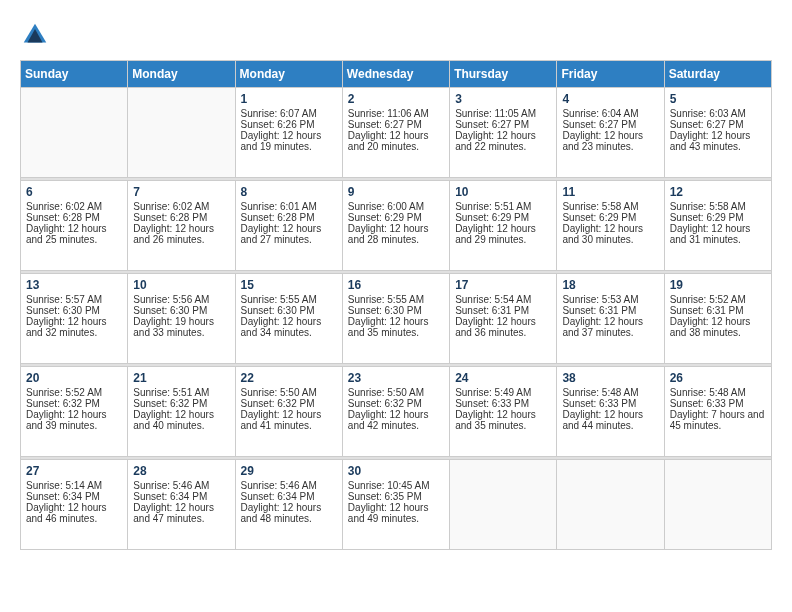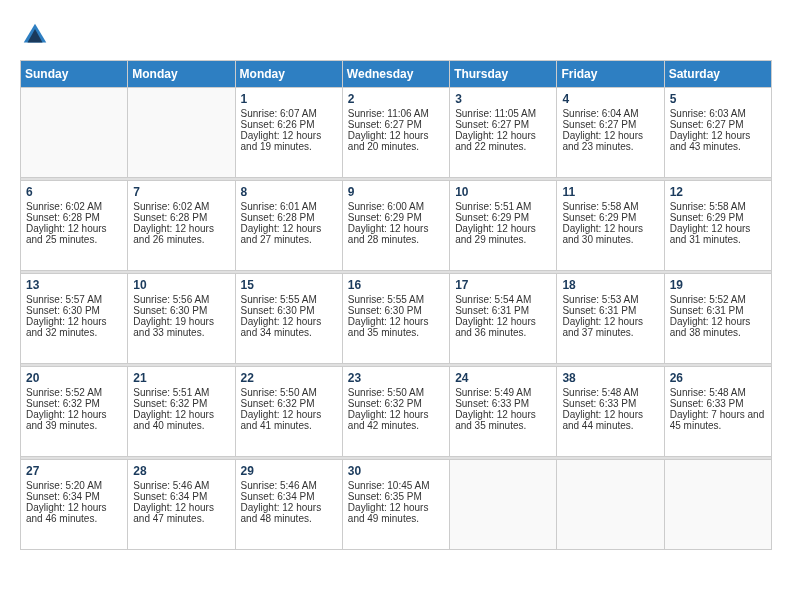--- a/index.html
+++ b/index.html
@@ -277,21 +277,21 @@
           <div>Sunset: 6:33 PM</div>
           <div>Daylight: 7 hours and 45 minutes.</div>
         </td>
       </tr>
       <tr>
         <td colspan="7" style="height: 3px; background-color: rgb(224, 224, 224); padding: 0px; border: 1px solid rgb(204, 204, 204);"></td>
       </tr>
       <tr>
         <td>
           <span class="day-num">27</span>
-          <div>Sunrise: 5:20 AM</div>
+          <div>Sunrise: 5:14 AM</div>
           <div>Sunset: 6:34 PM</div>
           <div>Daylight: 12 hours and 46 minutes.</div>
         </td>
         <td>
           <span class="day-num">28</span>
           <div>Sunrise: 5:46 AM</div>
           <div>Sunset: 6:34 PM</div>
           <div>Daylight: 12 hours and 47 minutes.</div>
         </td>
         <td>

